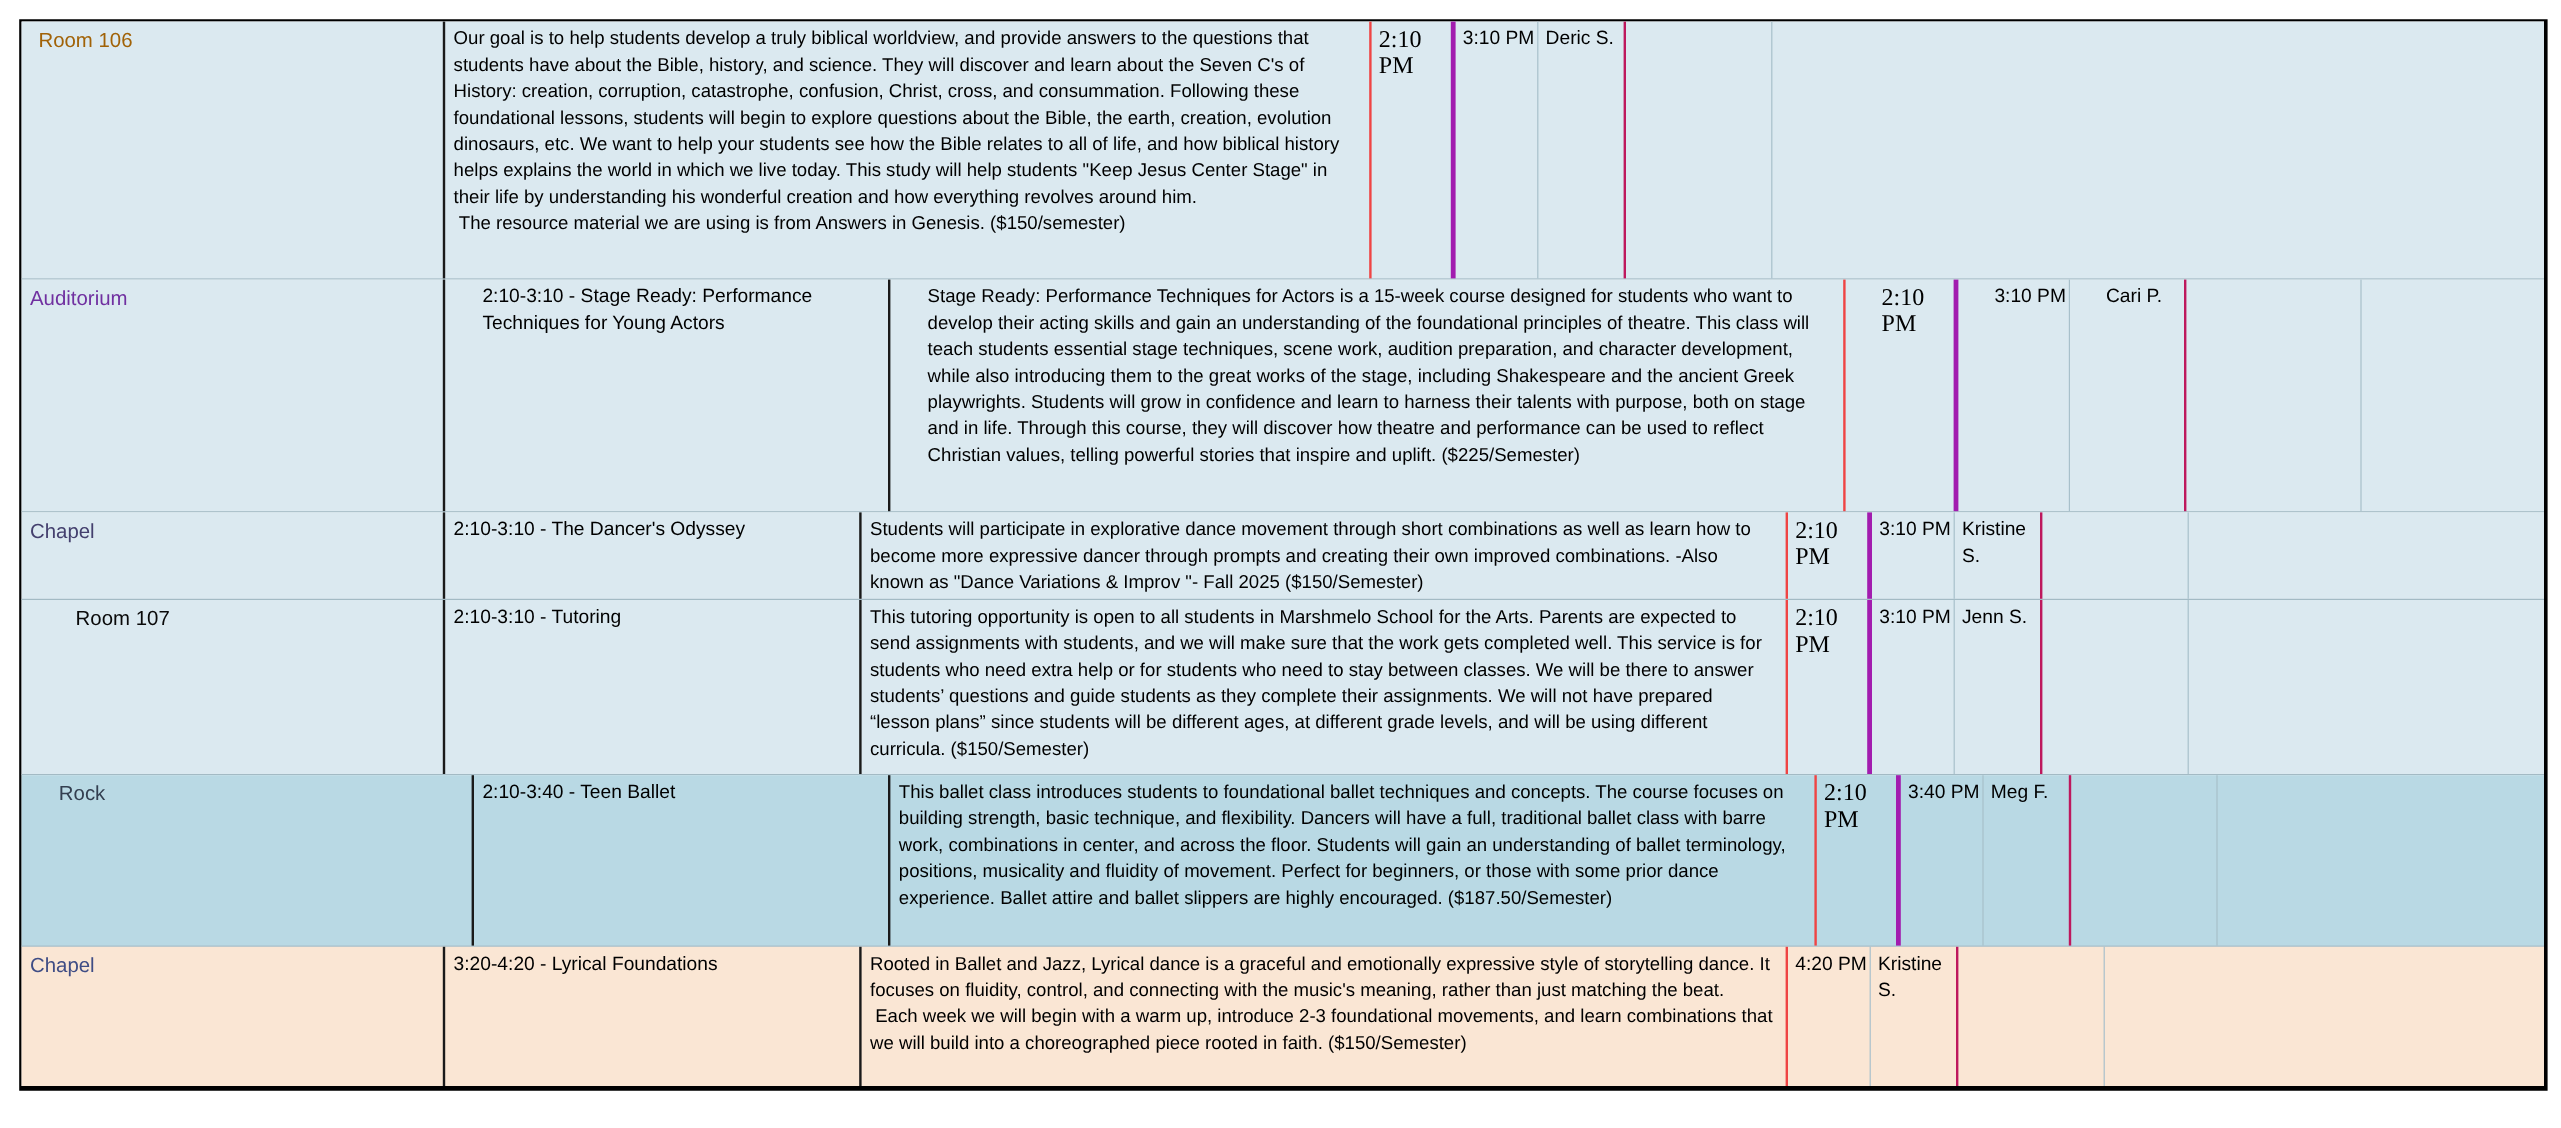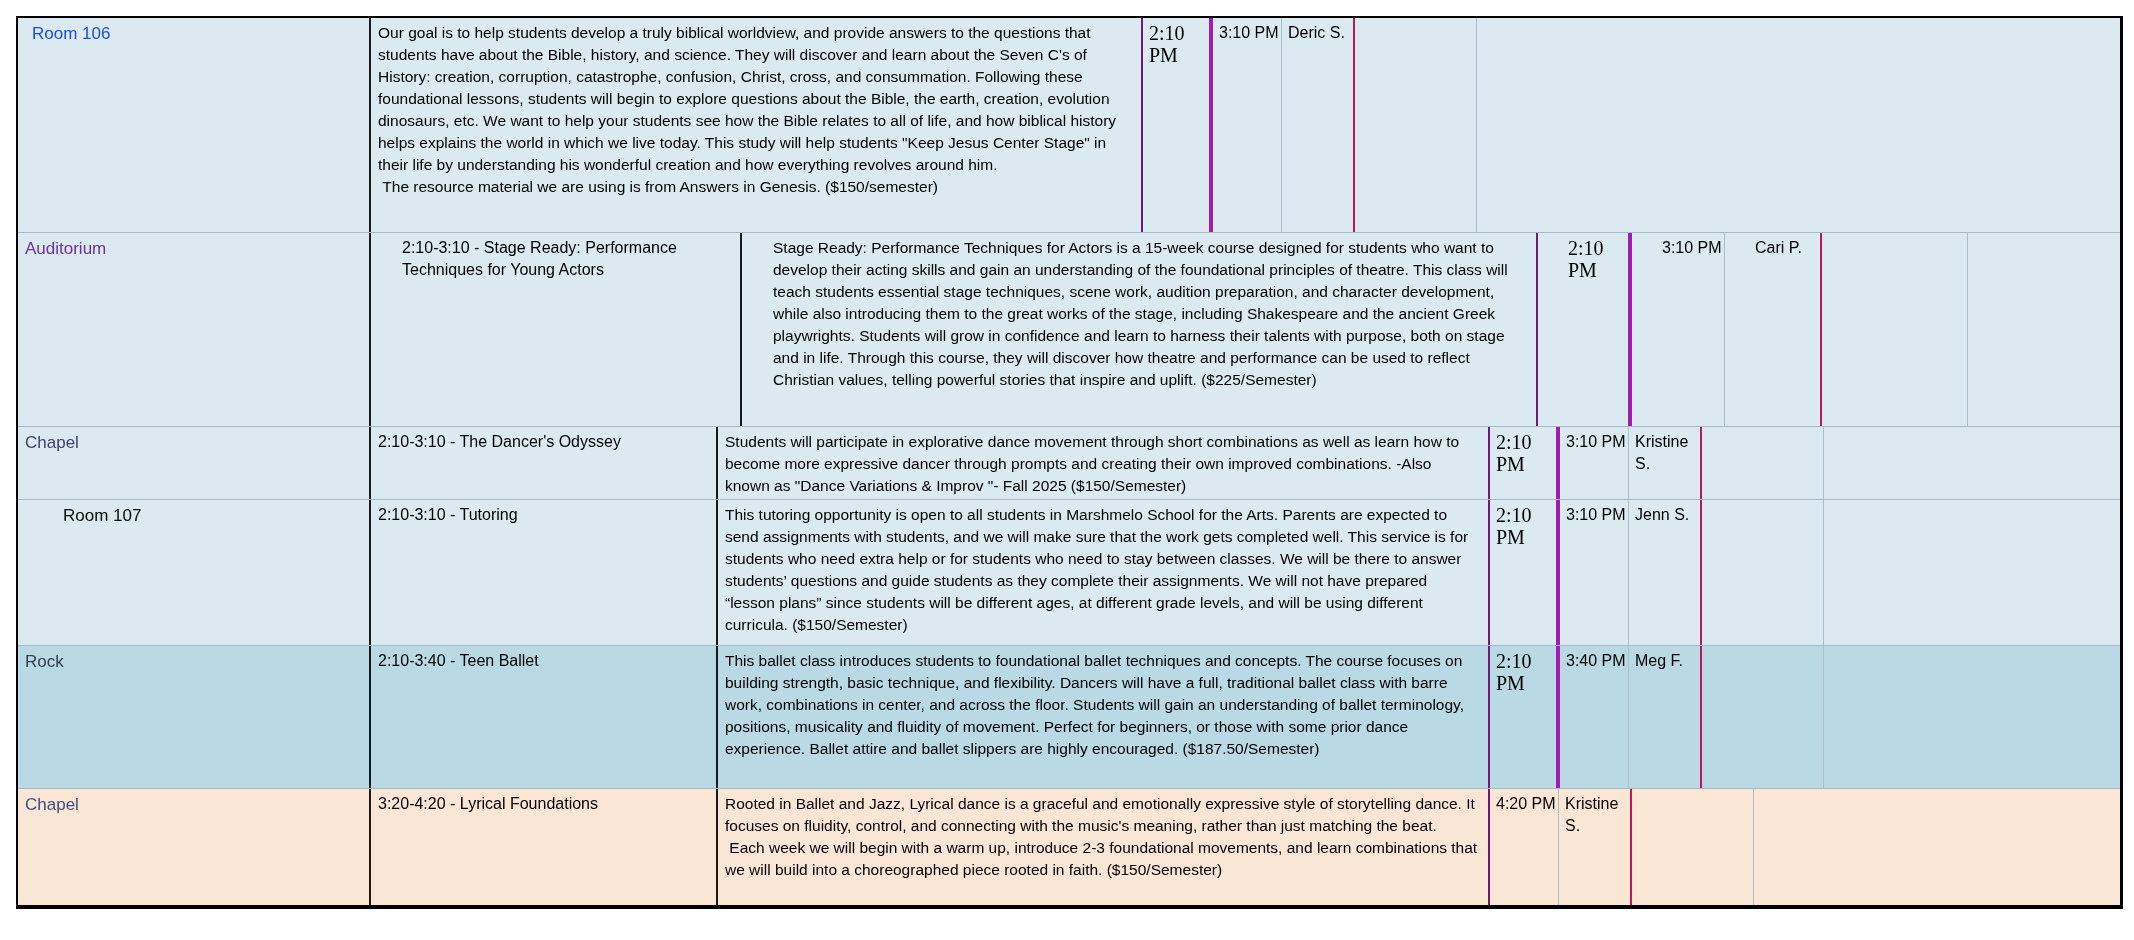--- a/index.html
+++ b/index.html
@@ -9,37 +9,37 @@
     position:absolute;left:16px;top:16px;width:2102px;
     border-top:2px solid #000;border-left:2px solid #000;
     border-right:3px solid #000;border-bottom:4px solid #000;
     display:flex;flex-direction:column;
   }
   .row{display:flex;flex-direction:row;border-bottom:1px solid #a3bac4;}
   .row:last-child{border-bottom:none;}
   .cell{box-sizing:border-box;padding:4px 8px 4px 7px;overflow:hidden;color:#000;}
   .c-room {flex:0 0 353px;width:353px;border-right:2px solid #1a1a1a;font-size:17px;line-height:23px;}
   .c-class{flex:0 0 347px;width:347px;border-right:2px solid #1a1a1a;font-size:16px;line-height:22px;}
-  .c-desc {flex:0 0 772px;width:772px;border-right:2px solid #701a75;font-size:15.5px;line-height:22px;white-space:pre-wrap;}
+  .c-desc {flex:0 0 772px;width:772px;border-right:2px solid #ef4444;font-size:15.5px;line-height:22px;white-space:pre-wrap;}
   .c-start{flex:0 0 70px;width:70px;border-right:4px solid #a21caf;font-size:20px;line-height:22px;padding-left:6px;padding-right:2px;font-family:Liberation Serif, serif;}
   .c-end  {flex:0 0 69px;width:69px;border-right:1px solid #a8c0cb;font-size:16px;line-height:22px;padding-left:6px;padding-right:2px;}
   .c-teach{flex:0 0 73px;width:73px;border-right:2px solid #be185d;font-size:16px;line-height:22px;padding-left:6px;padding-right:2px;}
   .c-x1   {flex:0 0 122px;width:122px;border-right:1px solid #a8c0cb;}
   .c-x2   {flex:1 1 auto;}
   .r0{height:214px;} .r1{height:193px;} .r2{height:72px;}
-  .r3{height:145px;} .r4{height:142px;} .r5{height:116px;}
+  .r3{height:145px;} .r4{height:142px;padding-left:24px;} .r5{height:116px;}
 </style>
 </head>
 <body>
 
 <div class="page">
   <div class="schedule-table">
 
     <div class="row r0" style="background: rgb(219, 233, 240);">
-      <div class="cell c-room" style="color: #1d4ed8; padding-left: 14px;">Room 106</div>
+      <div class="cell c-room" style="color: #a16207; padding-left: 14px;">Room 106</div>
       <div class="cell c-desc">Our goal is to help students develop a truly biblical worldview, and provide answers to the questions that students have about the Bible, history, and science. They will discover and learn about the Seven C's of History: creation, corruption, catastrophe, confusion, Christ, cross, and consummation. Following these foundational lessons, students will begin to explore questions about the Bible, the earth, creation, evolution dinosaurs, etc. We want to help your students see how the Bible relates to all of life, and how biblical history helps explains the world in which we live today. This study will help students "Keep Jesus Center Stage" in their life by understanding his wonderful creation and how everything revolves around him.
  The resource material we are using is from Answers in Genesis. ($150/semester)</div>
       <div class="cell c-start">2:10 PM</div>
       <div class="cell c-end">3:10 PM</div>
       <div class="cell c-teach">Deric S.</div>
       <div class="cell c-x1"></div>
       <div class="cell c-x2"></div>
     </div>
 
     <div class="row r1" style="background: rgb(219, 233, 240); gap: 24px;">

